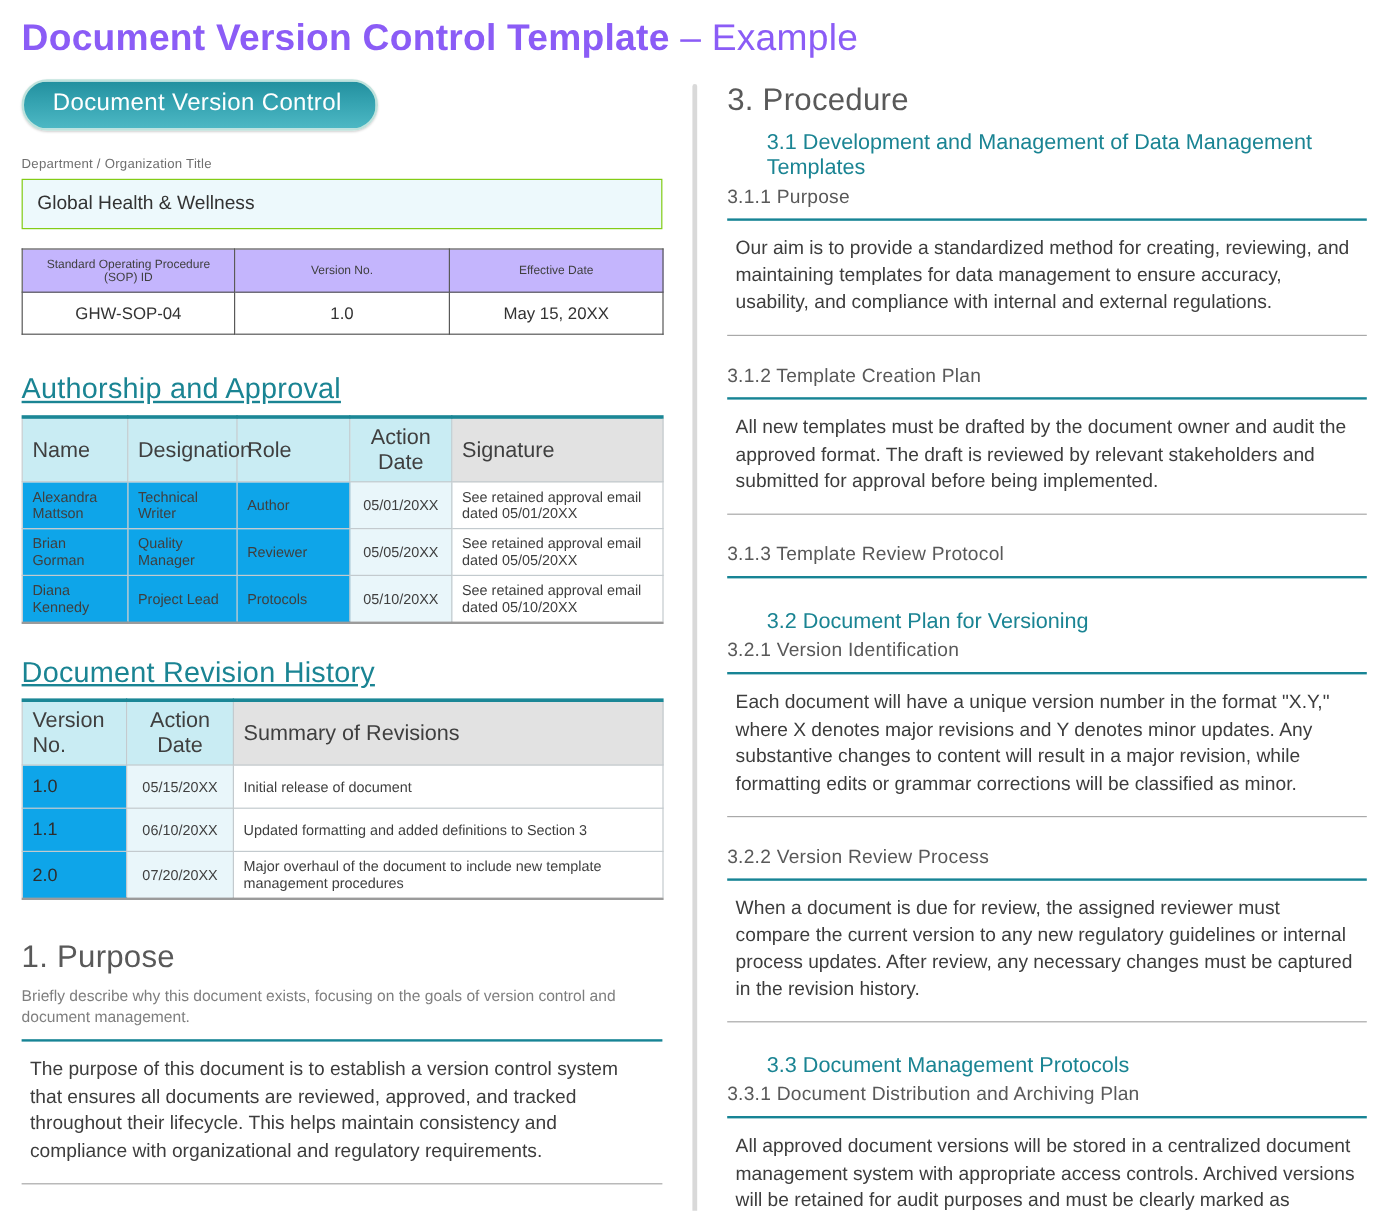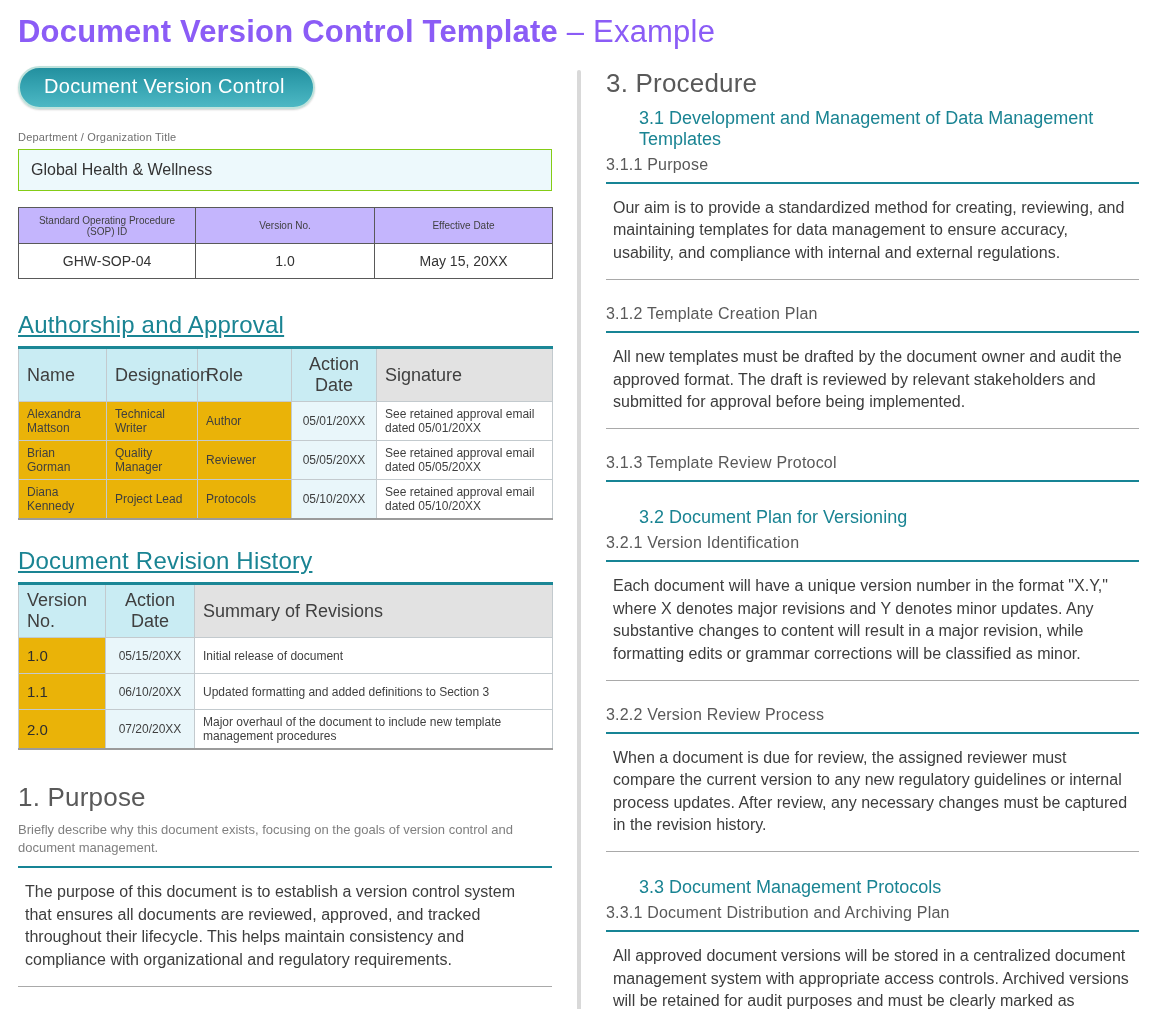--- a/index.html
+++ b/index.html
@@ -41,21 +41,21 @@
 
   .teal-head { font-size:24px; color:#1a8493; font-weight:400; letter-spacing:.2px; margin-bottom:7px;text-decoration:underline; }
 
   .data-table { border-top:3px solid #1b8796; border-bottom:2px solid #9b9b9b; margin-bottom:27px; }
   .data-table th, .data-table td { border:1px solid #c3cace; padding:5px 8px; text-align:left;
                                    font-weight:400; color:#3f3f3f; }
   .data-table th { font-size:18px; height:27px; }
   .data-table td { font-size:12px; height:36px; }
   th.cyan { background:#c9ecf3; }
   th.gray { background:#e2e2e2; }
-  td.tint { background:#eab308; }
+  td.tint { background:#0ea5e9; }
   td.tint2 { background:#e9f6fa; text-align:center; }
   td.ver { font-size:15px; color:#2e2e2e; }
 
   
   .sec-head { font-size:26px; color:#595959; font-weight:400; letter-spacing:.2px; }
   .sec-desc { font-size:13px; color:#7f7f7f; line-height:1.4; margin-top:8px; }
   .rule-teal { border:none; border-top:2px solid #178495; margin-top:9px; }
   .body-block { font-size:16px; color:#3d3d3d; line-height:1.4;
                 padding:13px 10px 15px 7px; border-bottom:1px solid #a9a9a9; }
   .section { margin-top:38px; }

